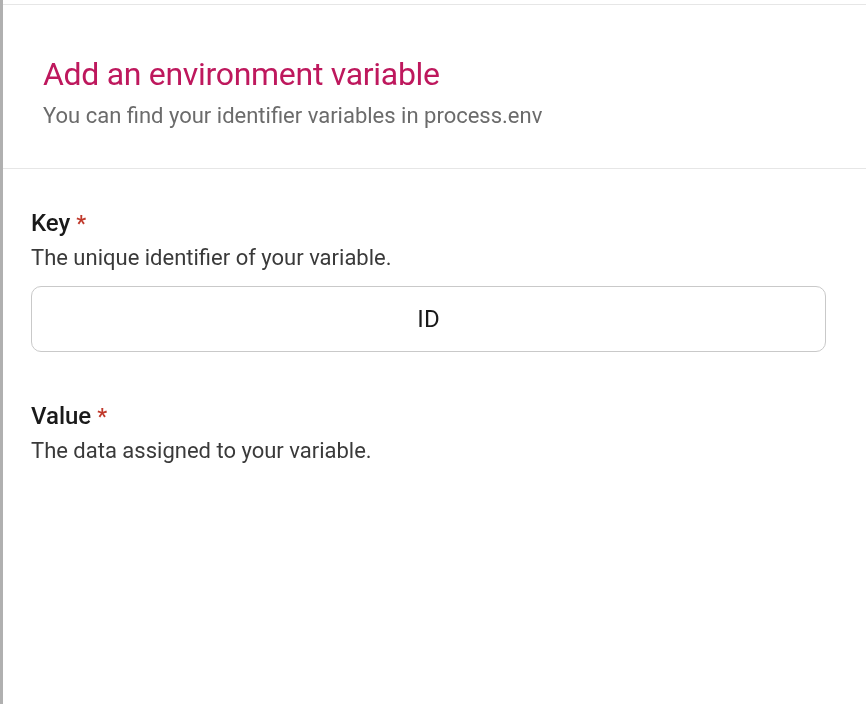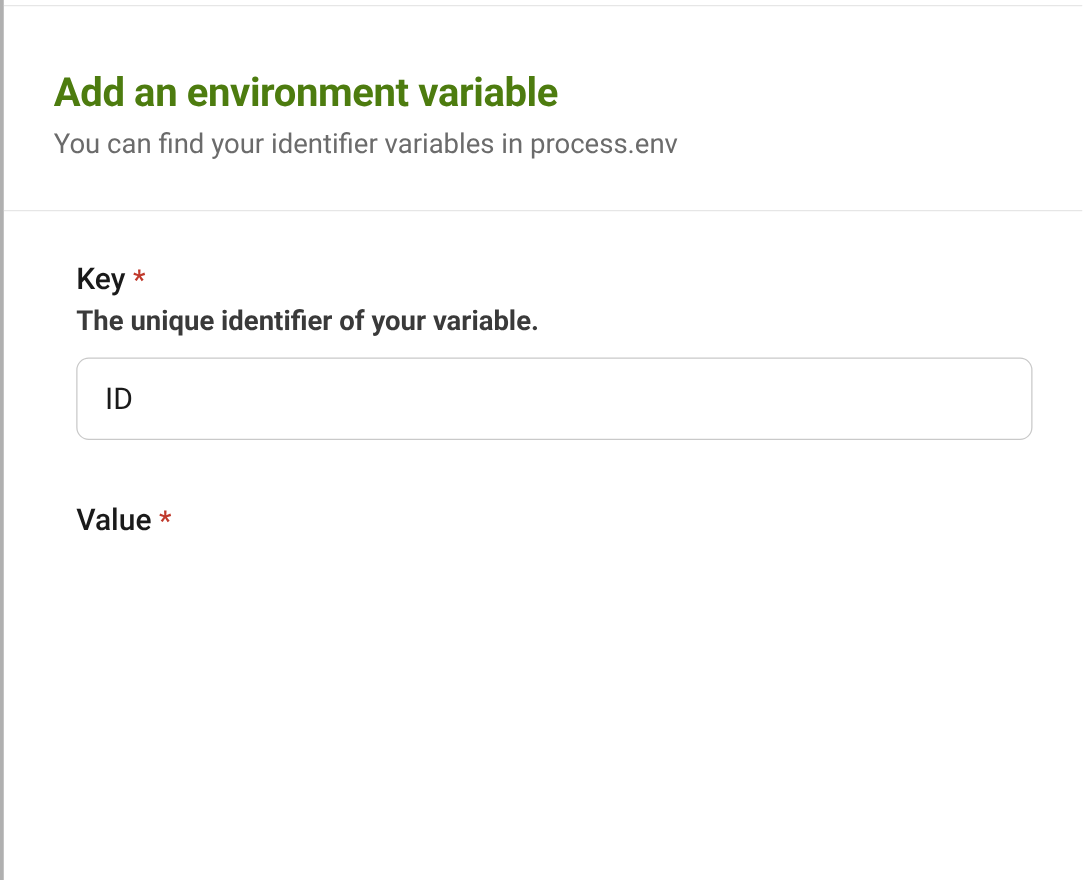--- a/index.html
+++ b/index.html
@@ -16,32 +16,32 @@
       border-left: 3px solid #b0b0b0;
     }
     .header {
       padding: 50px 40px 40px 40px;
       border-bottom: 1px solid #e6e6e6;
       border-top: 1px solid #e6e6e6;
       margin-top: 4px;
     }
     .page-title {
       font-size: 32px;
-      font-weight: 700;
-      color: #4d7c0f;
+      font-weight: 400;
+      color: #be185d;
       margin-bottom: 10px;
       letter-spacing: -0.3px;
     }
     .page-subtitle {
       font-size: 22px;
       color: #6b6b6b;
       font-weight: 400;
     }
     .form-body {
-      padding: 40px 40px 40px 58px;
+      padding: 40px 40px 40px 28px;
     }
     .form-group {
       margin-bottom: 50px;
     }
     .label-row {
       display: flex;
       align-items: baseline;
       gap: 6px;
       margin-bottom: 8px;
     }
@@ -51,33 +51,34 @@
       color: #1a1a1a;
     }
     .required-asterisk {
       color: #c0392b;
       font-size: 22px;
       font-weight: 600;
     }
     .field-helper {
       font-size: 22px;
       color: #3a3a3a;
-      font-weight: 700;
+      font-weight: 400;
       margin-bottom: 16px;
     }
     .text-input {
       width: 100%;
       padding: 18px 22px;
       font-size: 24px;
       border: 1px solid #c9c9c9;
       border-radius: 10px;
       background: #ffffff;
       color: #1a1a1a;
       font-family: inherit;
       outline: none;
+      text-align: center;
     }
   </style>
 </head>
 <body>
 
 <div class="header">
   <h1 class="page-title">Add an environment variable</h1>
   <p class="page-subtitle">You can find your identifier variables in process.env</p>
 </div>
 
@@ -90,15 +91,16 @@
     </div>
     <p class="field-helper">The unique identifier of your variable.</p>
     <input type="text" class="text-input" value="ID" style="">
   </div>
 
   <div class="form-group">
     <div class="label-row">
       <span class="field-label">Value</span>
       <span class="required-asterisk">*</span>
     </div>
+    <p class="field-helper">The data assigned to your variable.</p>
   </div>
 
 </div>
 
 </body></html>

